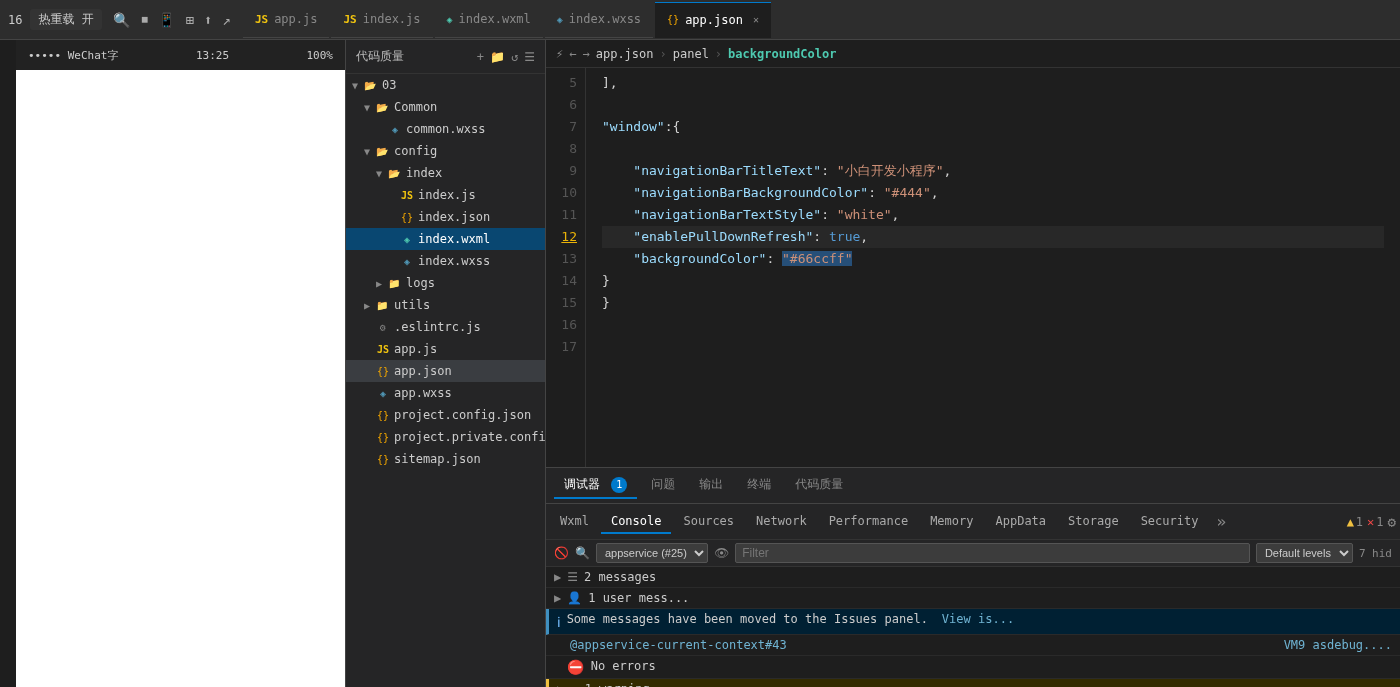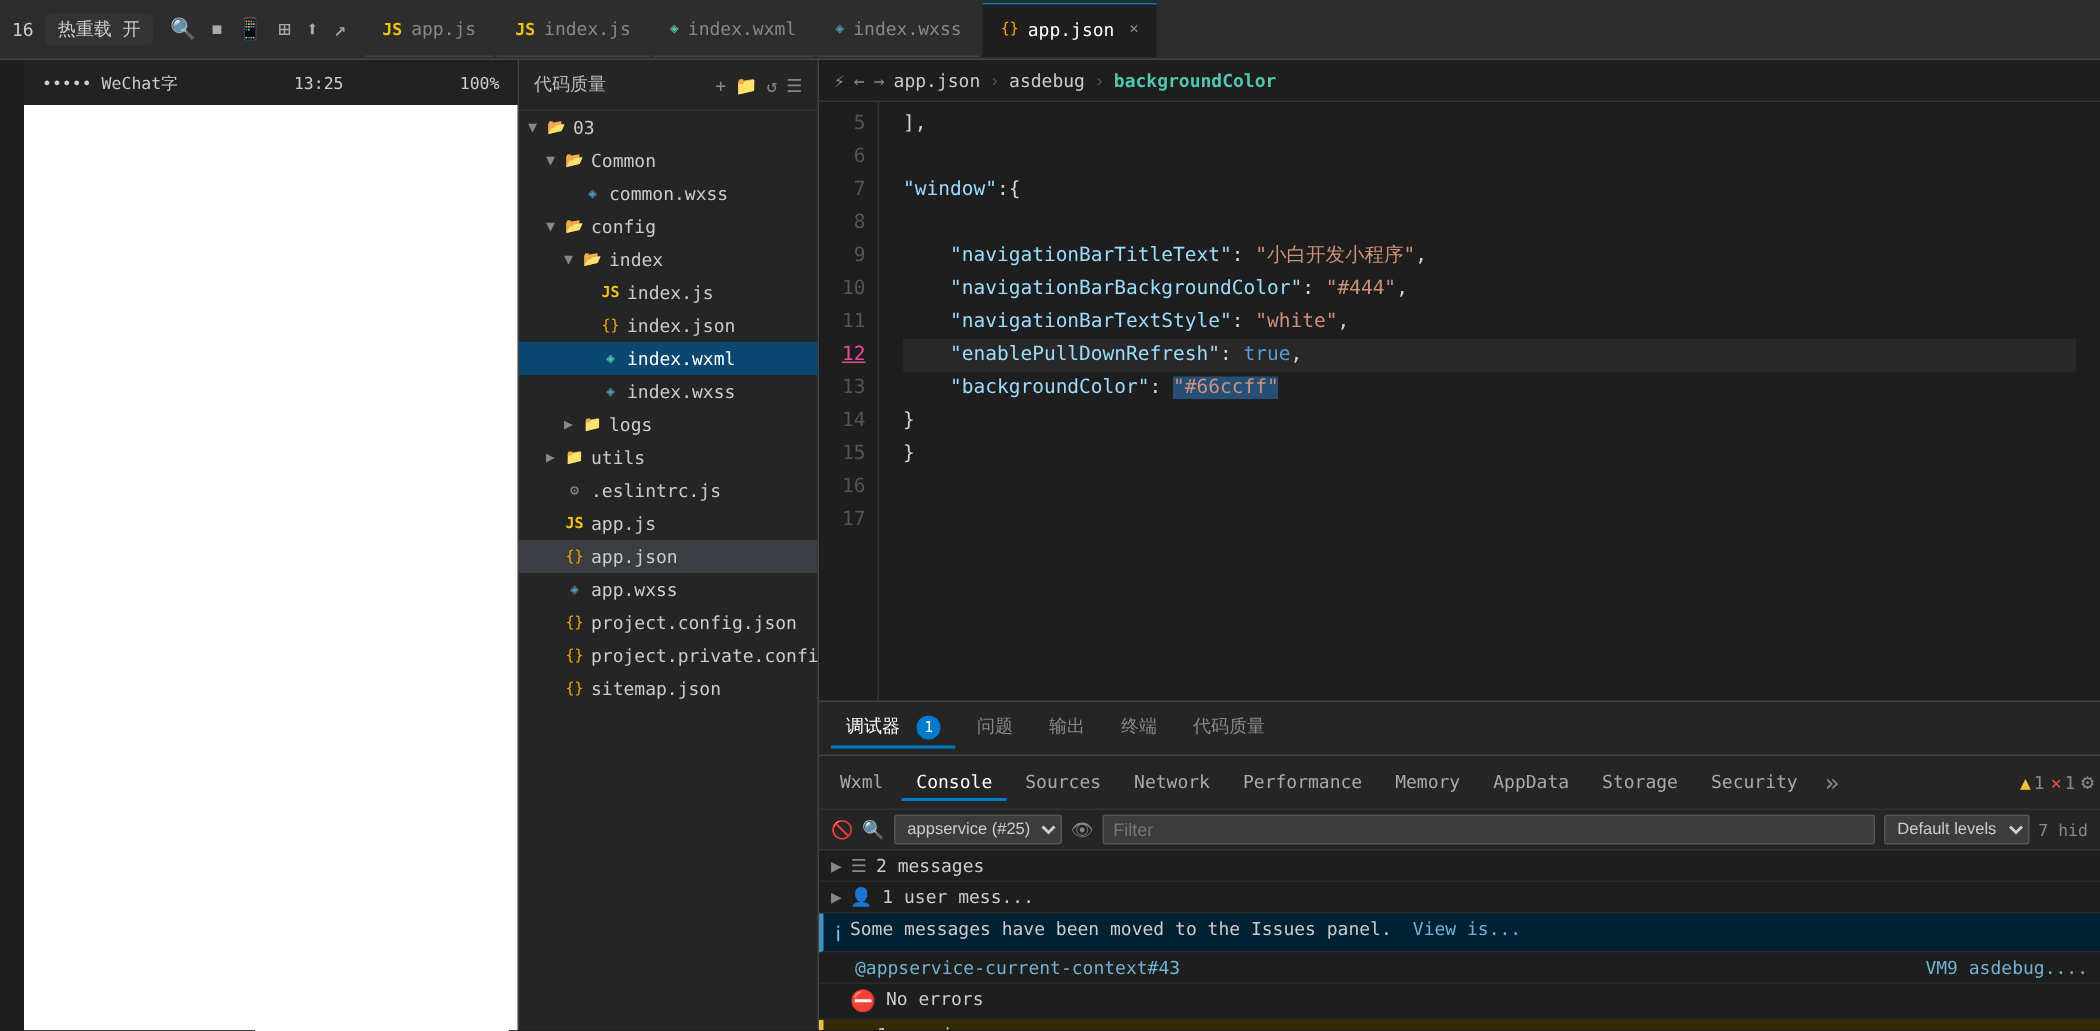--- a/index.html
+++ b/index.html
@@ -255,35 +255,35 @@
   </div>
 
   <div class="editor-area">
 
     <div class="editor-breadcrumb">
       <span style="color:#888;">⚡</span>
       <span style="color:#888;">←</span>
       <span style="color:#888;">→</span>
       <span style="color:#ccc;">app.json</span>
       <span class="breadcrumb-sep">›</span>
-      <span style="color:#ccc;">asdebug</span>
+      <span style="color:#ccc;">panel</span>
       <span class="breadcrumb-sep">›</span>
       <span style="color:#4ec9b0; font-weight:bold;">backgroundColor</span>
     </div>
 
     <div class="editor-content" style="flex:1; max-height:calc(100% - 28px - 220px);">
       <div class="line-numbers">
         <div>5</div>
         <div>6</div>
         <div>7</div>
         <div>8</div>
         <div>9</div>
         <div>10</div>
         <div>11</div>
-        <div style="color:#ec4899;text-decoration:underline;">12</div>
+        <div style="color:#eab308;text-decoration:underline;">12</div>
         <div>13</div>
         <div>14</div>
         <div>15</div>
         <div>16</div>
         <div>17</div>
       </div>
       <div class="code-area">
         <div class="code-line">
           <span class="kw-punct">  ],</span>
         </div>

